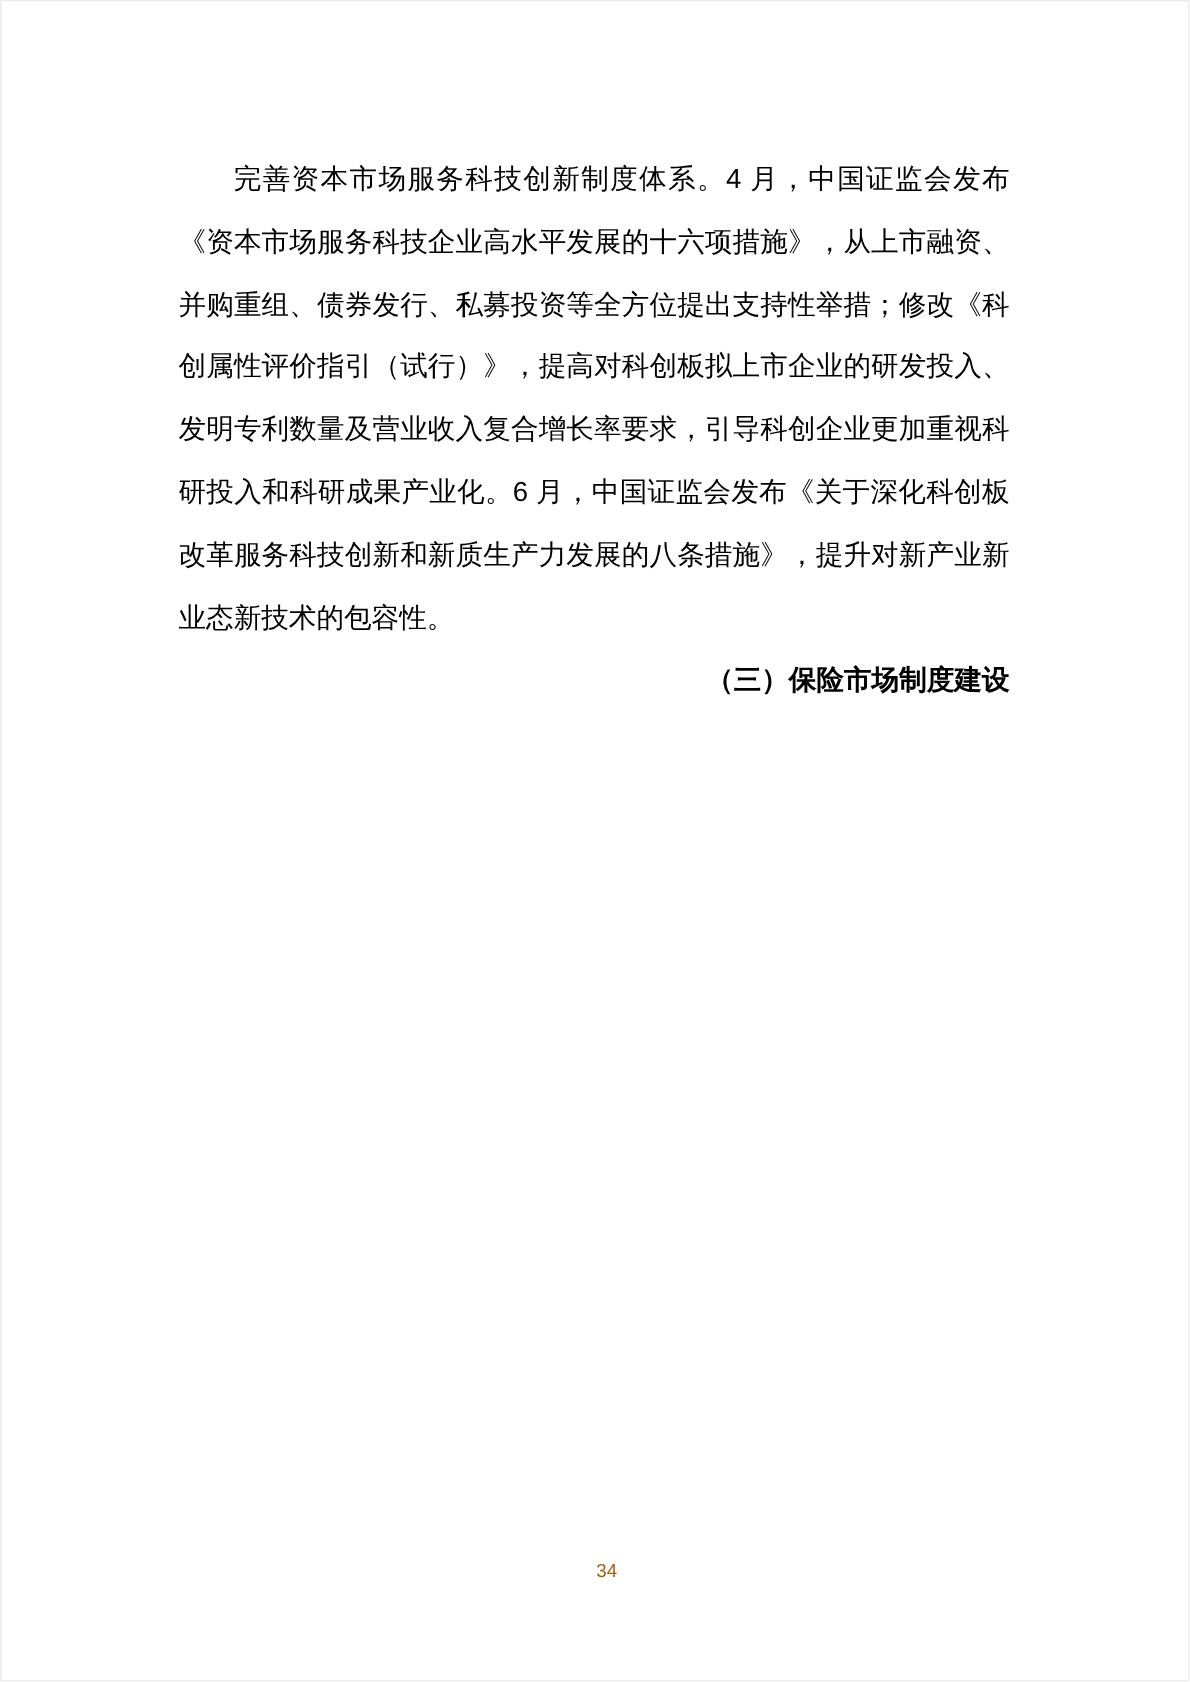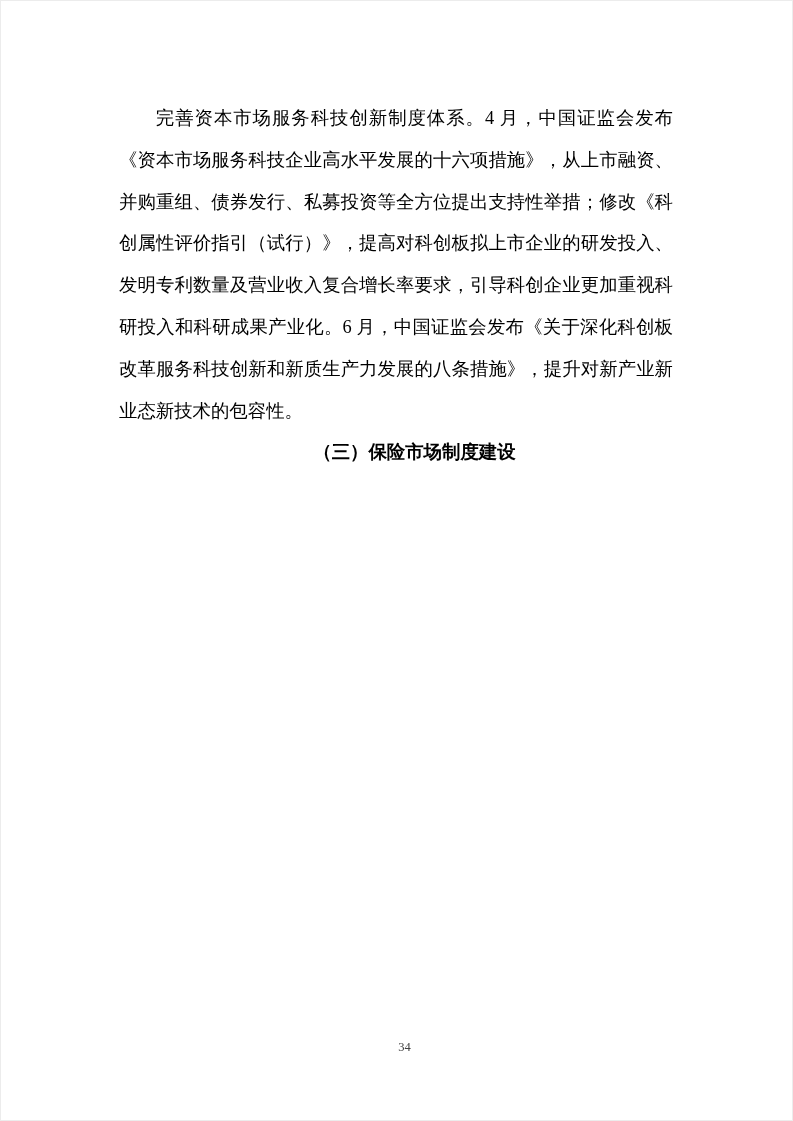--- a/index.html
+++ b/index.html
@@ -9,21 +9,21 @@
   }
   .page {
     position: relative;
     width: 793px;
     height: 1121px;
     margin: 0 auto;
     background: #ffffff;
     box-sizing: border-box;
     outline: 1px solid #ececec;
     outline-offset: -1px;
-    font-family: Liberation Serif, serif;
+    font-family: Liberation Sans, sans-serif;
     color: #000000;
     overflow: hidden;
   }
   .content {
     position: absolute;
     top: 98px;
     left: 119px;
     width: 554px;
   }
   .body-para {
@@ -35,31 +35,31 @@
     text-indent: 2em;
     word-break: break-all;
     font-weight: 400;
   }
   .section-heading {
     margin: 0;
     font-size: 18.4px;
     line-height: 41.8px;
     text-indent: 2em;
     font-weight: 700;
-    text-align: center;
+    text-align: right;
   }
   .footer {
     position: absolute;
     left: 16px;
     right: 0;
     top: 1038px;
     text-align: center;
     font-size: 12.5px;
     line-height: 18px;
-    color: #404040;
+    color: #a16207;
   }
 </style>
 </head>
 <body>
 
 <div class="page">
   <div class="content">
     <p class="body-para">完善资本市场服务科技创新制度体系。4 月，中国证监会发布《资本市场服务科技企业高水平发展的十六项措施》，从上市融资、并购重组、债券发行、私募投资等全方位提出支持性举措；修改《科创属性评价指引（试行）》，提高对科创板拟上市企业的研发投入、发明专利数量及营业收入复合增长率要求，引导科创企业更加重视科研投入和科研成果产业化。6 月，中国证监会发布《关于深化科创板改革服务科技创新和新质生产力发展的八条措施》，提升对新产业新业态新技术的包容性。</p>
     <h3 class="section-heading">（三）保险市场制度建设</h3>
   </div>

